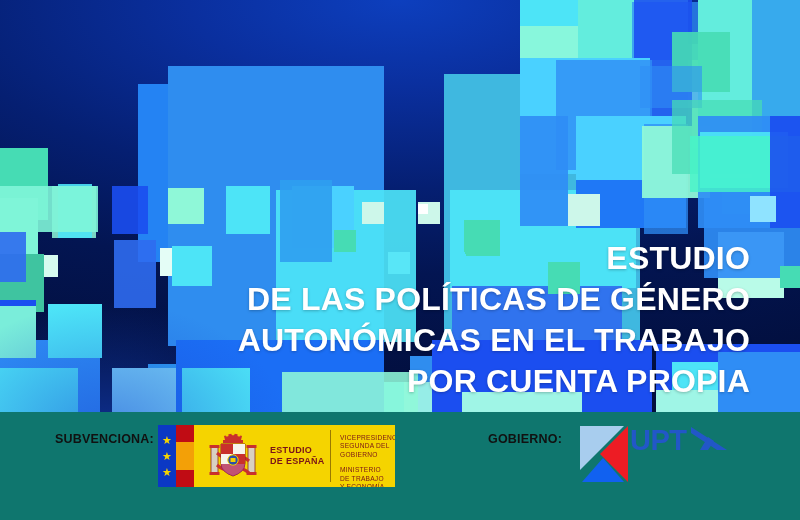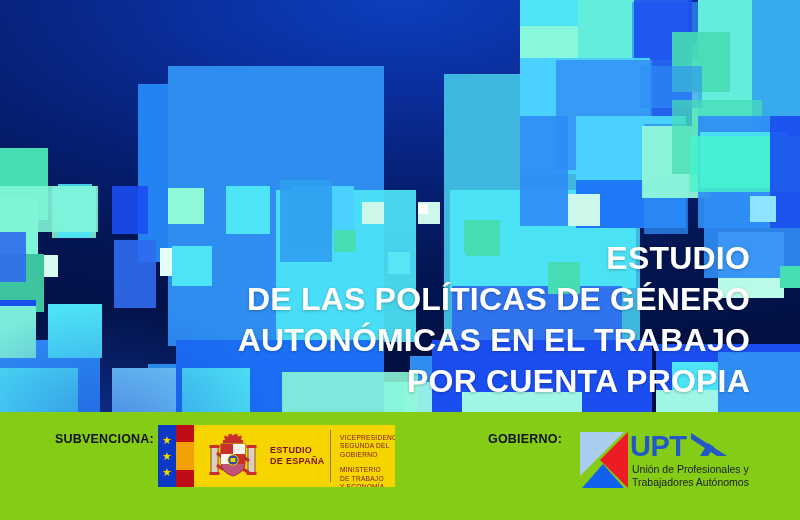--- a/index.html
+++ b/index.html
@@ -67,21 +67,21 @@
     white-space: nowrap;
     text-shadow: 0 1px 3px rgba(0,0,0,0.25);
   }
 
   
   #footer {
     position: absolute;
     left: 0; top: 412px;
     width: 800px;
     height: 108px;
-    background: #84cc16;
+    background: #0f766e;
   }
   .foot-label {
     position: absolute;
     font-family: "Liberation Sans", sans-serif;
     font-weight: bold;
     font-size: 12.5px;
     color: #111111;
     letter-spacing: 0.2px;
     white-space: nowrap;
   }
@@ -157,21 +157,21 @@
     color: #7a1418;
     font-size: 6.6px;
     line-height: 8.4px;
     letter-spacing: 0.25px;
   }
   .ministry-gap { height: 7px; }
 
   
   #upta-logo {
     position: absolute;
-    left: 578px; top: 18px;
+    left: 578px; top: 12px;
     width: 200px; height: 66px;
   }
   #upta-mark {
     position: absolute;
     left: 0; top: 0;
     width: 68px; height: 60px;
   }
   #upta-word {
     position: absolute;
     left: 52px; top: 2px;
@@ -379,20 +379,16 @@
         <path d="M4 58 L46 58 L25 34 Z" fill="#1161f0"></path>
       </svg>
 
       <svg id="upta-word" viewBox="0 0 150 30">
         <text x="0" y="24" font-family="Liberation Sans, sans-serif" font-size="29" font-weight="bold" letter-spacing="-0.5" fill="#2257c8">UPT</text>
 
         <path d="M60 1 L96 24 L86 24 L60 7 Z" fill="#2257c8" transform="translate(1,0)"></path>
         <path d="M70 24 L78 11 L84 15 L78 24 Z" fill="#2257c8"></path>
       </svg>
 
-      <div id="upta-tag">
-        <div>Unión de Profesionales y</div>
-        <div>Trabajadores Autónomos</div>
-      </div>
     </div>
 
   </div>
 </div>
 
 </body></html>

